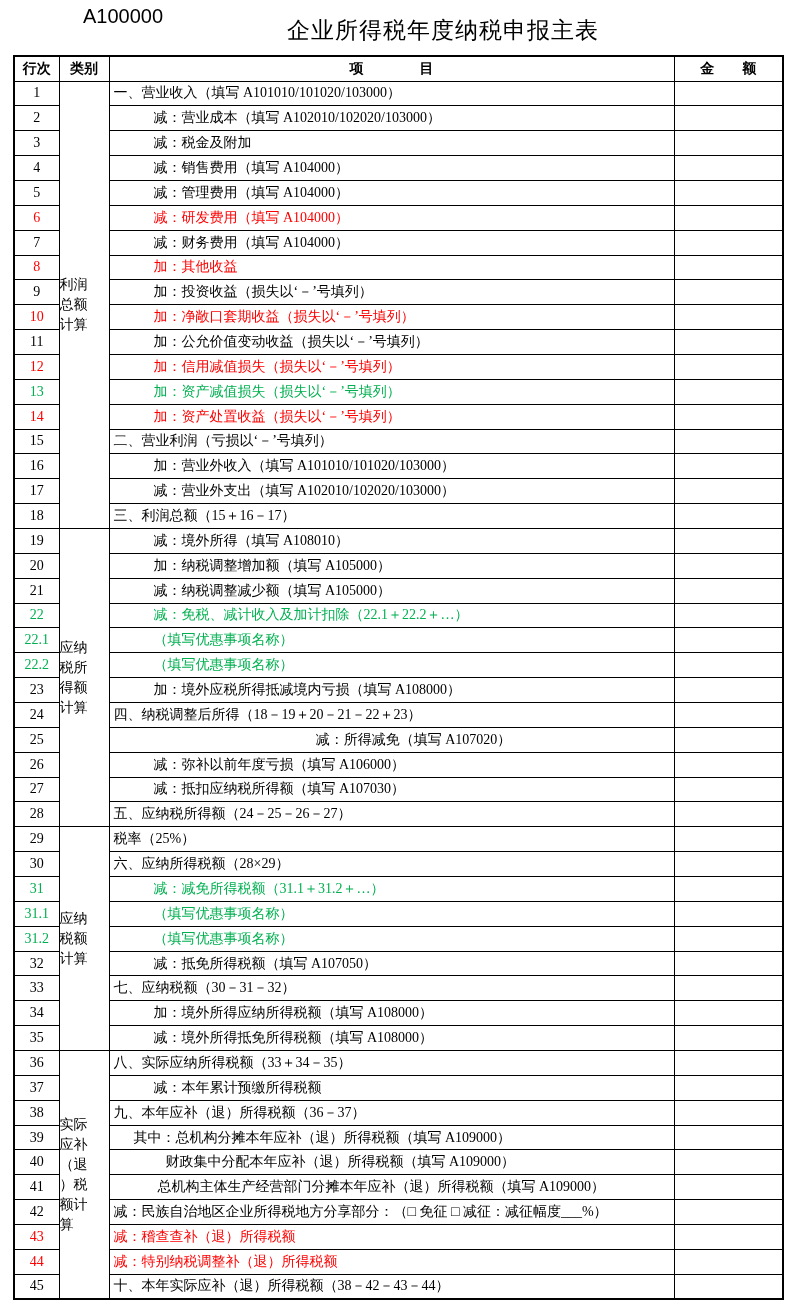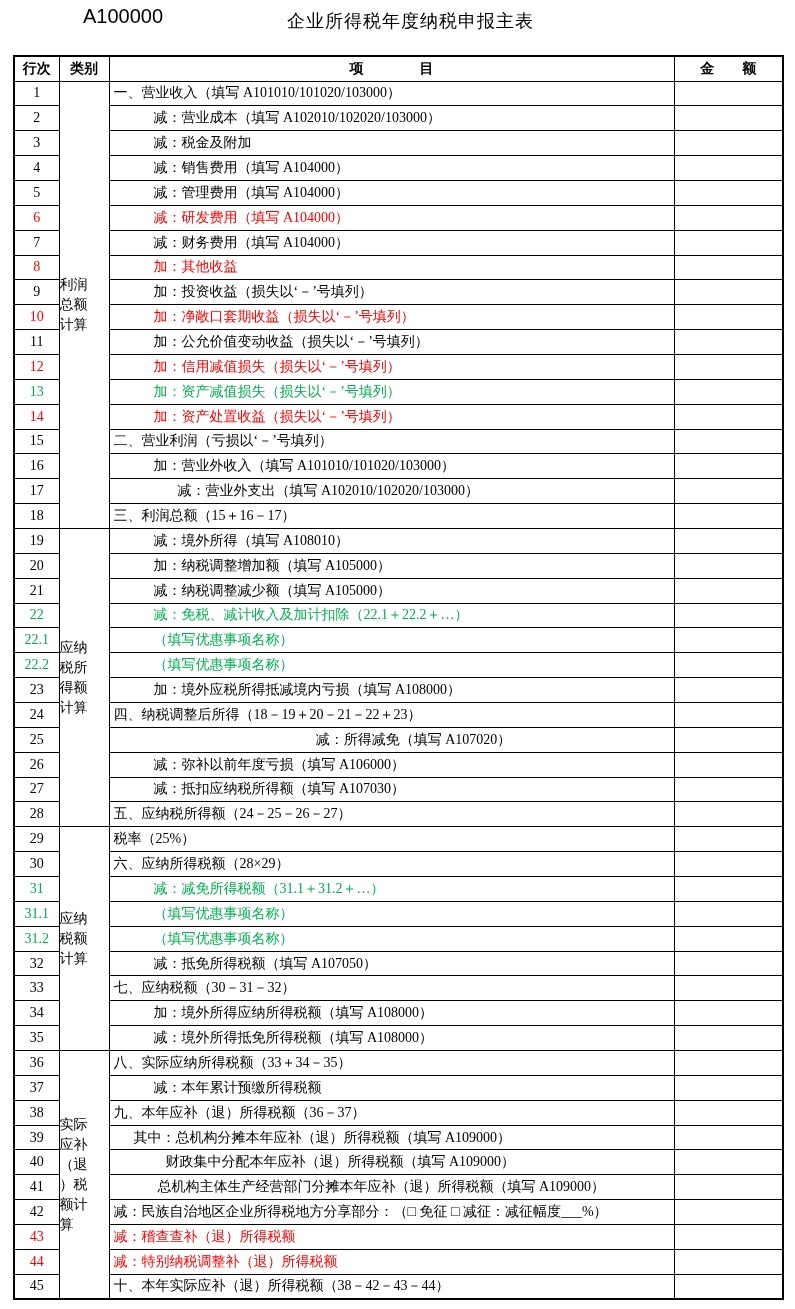--- a/index.html
+++ b/index.html
@@ -5,21 +5,21 @@
   html,body{margin:0;padding:0;}
   body{
     width:795px;height:1309px;position:relative;background:#ffffff;
     font-family:"Liberation Serif","DejaVu Serif",serif;color:#000;
   }
   .form-code{
     position:absolute;left:83px;top:5px;font-size:20px;
     font-family:"Liberation Sans","DejaVu Sans",sans-serif;
   }
   .page-title{
-    position:absolute;left:287px;top:9px;font-size:18px;
+    position:absolute;left:287px;top:15px;font-size:23px;
     font-family:"Liberation Sans","DejaVu Sans",sans-serif;
     letter-spacing:1px;
   }
   table.main{
     position:absolute;left:13px;top:55px;width:769px;
     border-collapse:collapse;table-layout:fixed;
     border:2.5px solid #000;
   }
   table.main th, table.main td{
     border:1.3px solid #000;padding:0;vertical-align:middle;
@@ -142,21 +142,21 @@
         <td class="item clr-black" style="padding-left: 4px;">二、营业利润（亏损以‘－’号填列）</td>
         <td class="amount"></td>
       </tr>
       <tr class="row">
         <td class="rownum clr-black">16</td>
         <td class="item clr-black" style="padding-left: 44px;">加：营业外收入（填写 A101010/101020/103000）</td>
         <td class="amount"></td>
       </tr>
       <tr class="row">
         <td class="rownum clr-black">17</td>
-        <td class="item clr-black" style="padding-left: 68px;">减：营业外支出（填写 A102010/102020/103000）</td>
+        <td class="item clr-black" style="padding-left: 44px;">减：营业外支出（填写 A102010/102020/103000）</td>
         <td class="amount"></td>
       </tr>
       <tr class="row">
         <td class="rownum clr-black">18</td>
         <td class="item clr-black" style="padding-left: 4px;">三、利润总额（15＋16－17）</td>
         <td class="amount"></td>
       </tr>
       <tr class="row">
         <td class="rownum clr-black">19</td>
         <td class="category" rowspan="12">应纳

